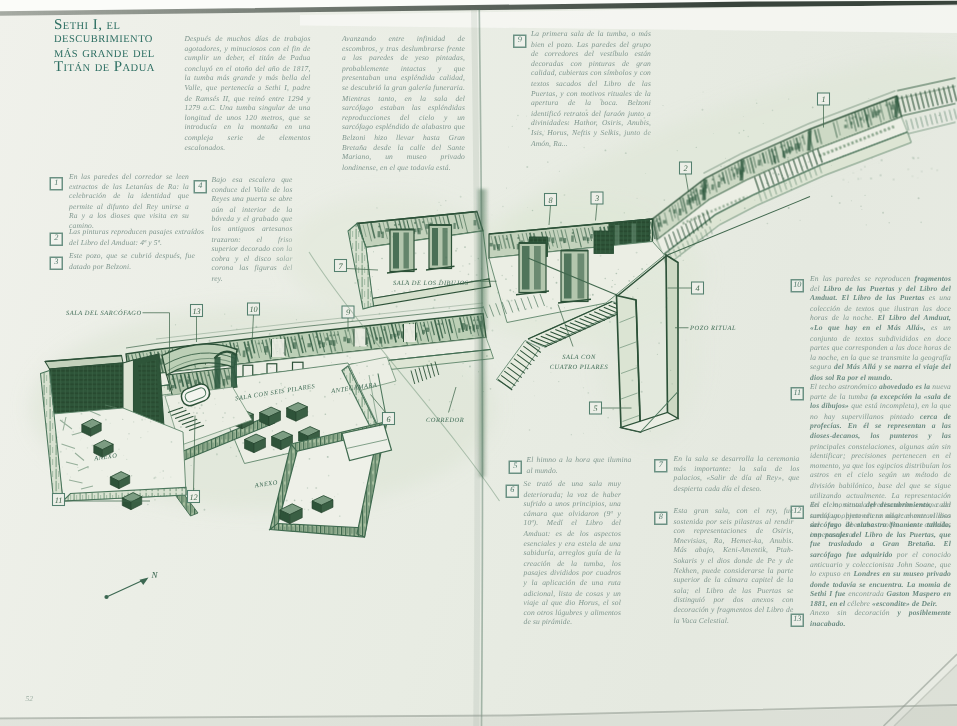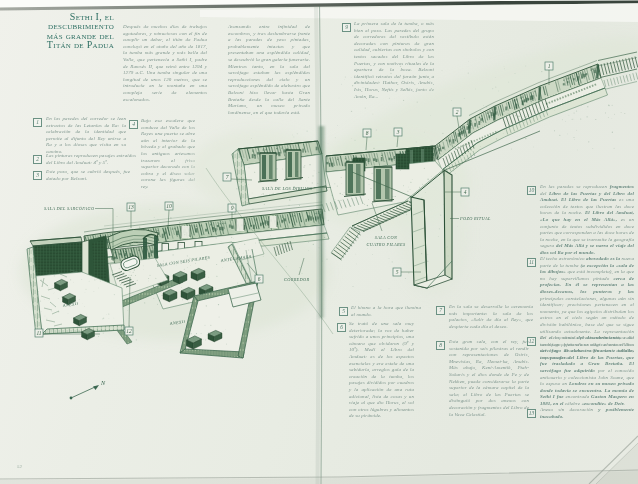--- a/index.html
+++ b/index.html
@@ -12,21 +12,21 @@
     font-size:5.5px;line-height:7px;text-align:center;font-style:italic;filter:blur(.25px);
     background:rgba(255,255,255,.25);}
   b{font-weight:bold;color:#6a8a81;}
 </style>
 </head>
 <body>
 <div id="page">
 
 <div style="position:absolute;left:36px;top:12px;width:78px;color:#2e6f63;
   font-family:'Liberation Serif',serif;font-variant:small-caps;font-size:10px;
-  line-height:9.4px;letter-spacing:.3px;filter:blur(.2px);text-align:right;">Sethi I, el descubrimiento más grande del Titán de Padua</div>
+  line-height:9.4px;letter-spacing:.3px;filter:blur(.2px);">Sethi I, el descubrimiento más grande del Titán de Padua</div>
 
 <div class="tb" style="left:123px;top:24px;width:84px;">Después de muchos días de trabajos agotadores, y minuciosos con el fin de cumplir un deber, el titán de Padua concluyó en el otoño del año de 1817, la tumba más grande y más bella del Valle, que pertenecía a Sethi I, padre de Ramsés II, que reinó entre 1294 y 1279 a.C. Una tumba singular de una longitud de unos 120 metros, que se introducía en la montaña en una compleja serie de elementos escalonados.</div>
 
 <div class="tb" style="left:228px;top:24px;width:82px;">Avanzando entre infinidad de escombros, y tras deslumbrarse frente a las paredes de yeso pintadas, probablemente intactas y que presentaban una espléndida calidad, se descubrió la gran galería funeraria. Mientras tanto, en la sala del sarcófago estaban las espléndidas reproducciones del cielo y un sarcófago espléndido de alabastro que Belzoni hizo llevar hasta Gran Bretaña desde la calle del Sante Mariano, un museo privado londinense, en el que todavía está.</div>
 
 <div class="nb" style="left:342px;top:23px;">9</div>
 
 <div class="tb" style="left:354px;top:21px;width:80px;">La primera sala de la tumba, o más bien el pozo. Las paredes del grupo de corredores del vestíbulo están decoradas con pinturas de gran calidad, cubiertas con símbolos y con textos sacados del Libro de las Puertas, y con motivos rituales de la apertura de la boca. Belzoni identificó retratos del faraón junto a divinidades: Hathor, Osiris, Anubis, Isis, Horus, Neftis y Selkis, junto de Amón, Ra...</div>
 
 <div class="nb" style="left:33px;top:118px;">1</div>

